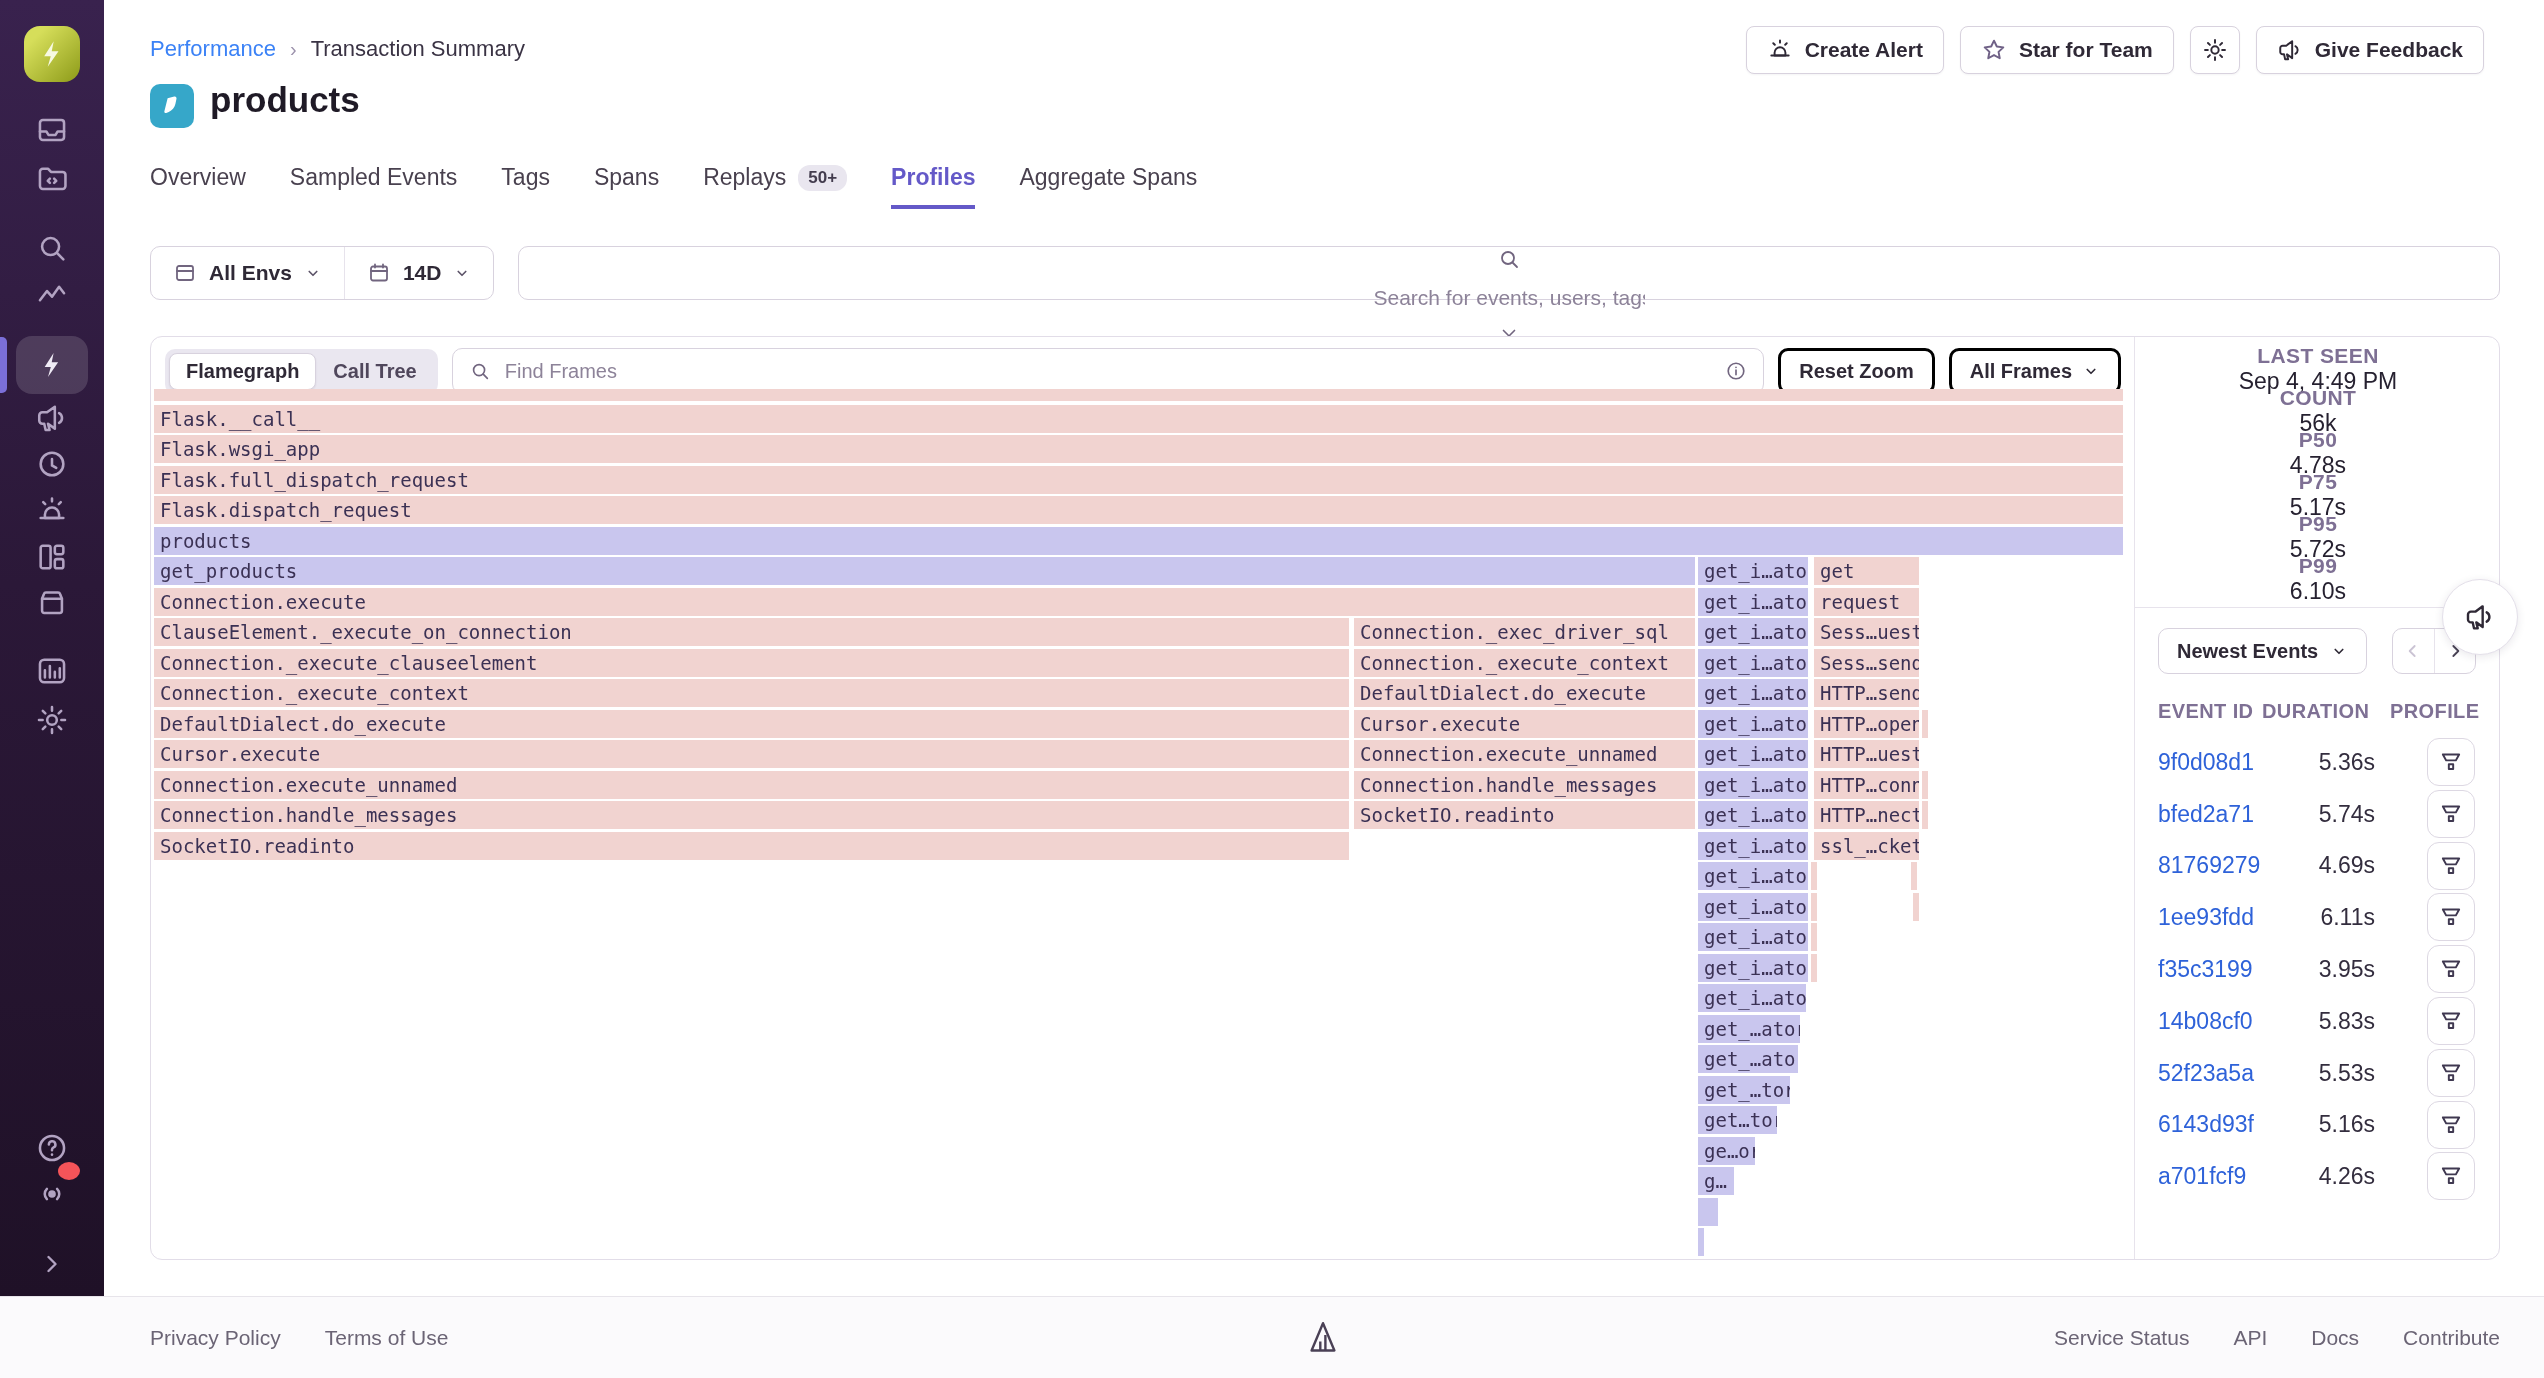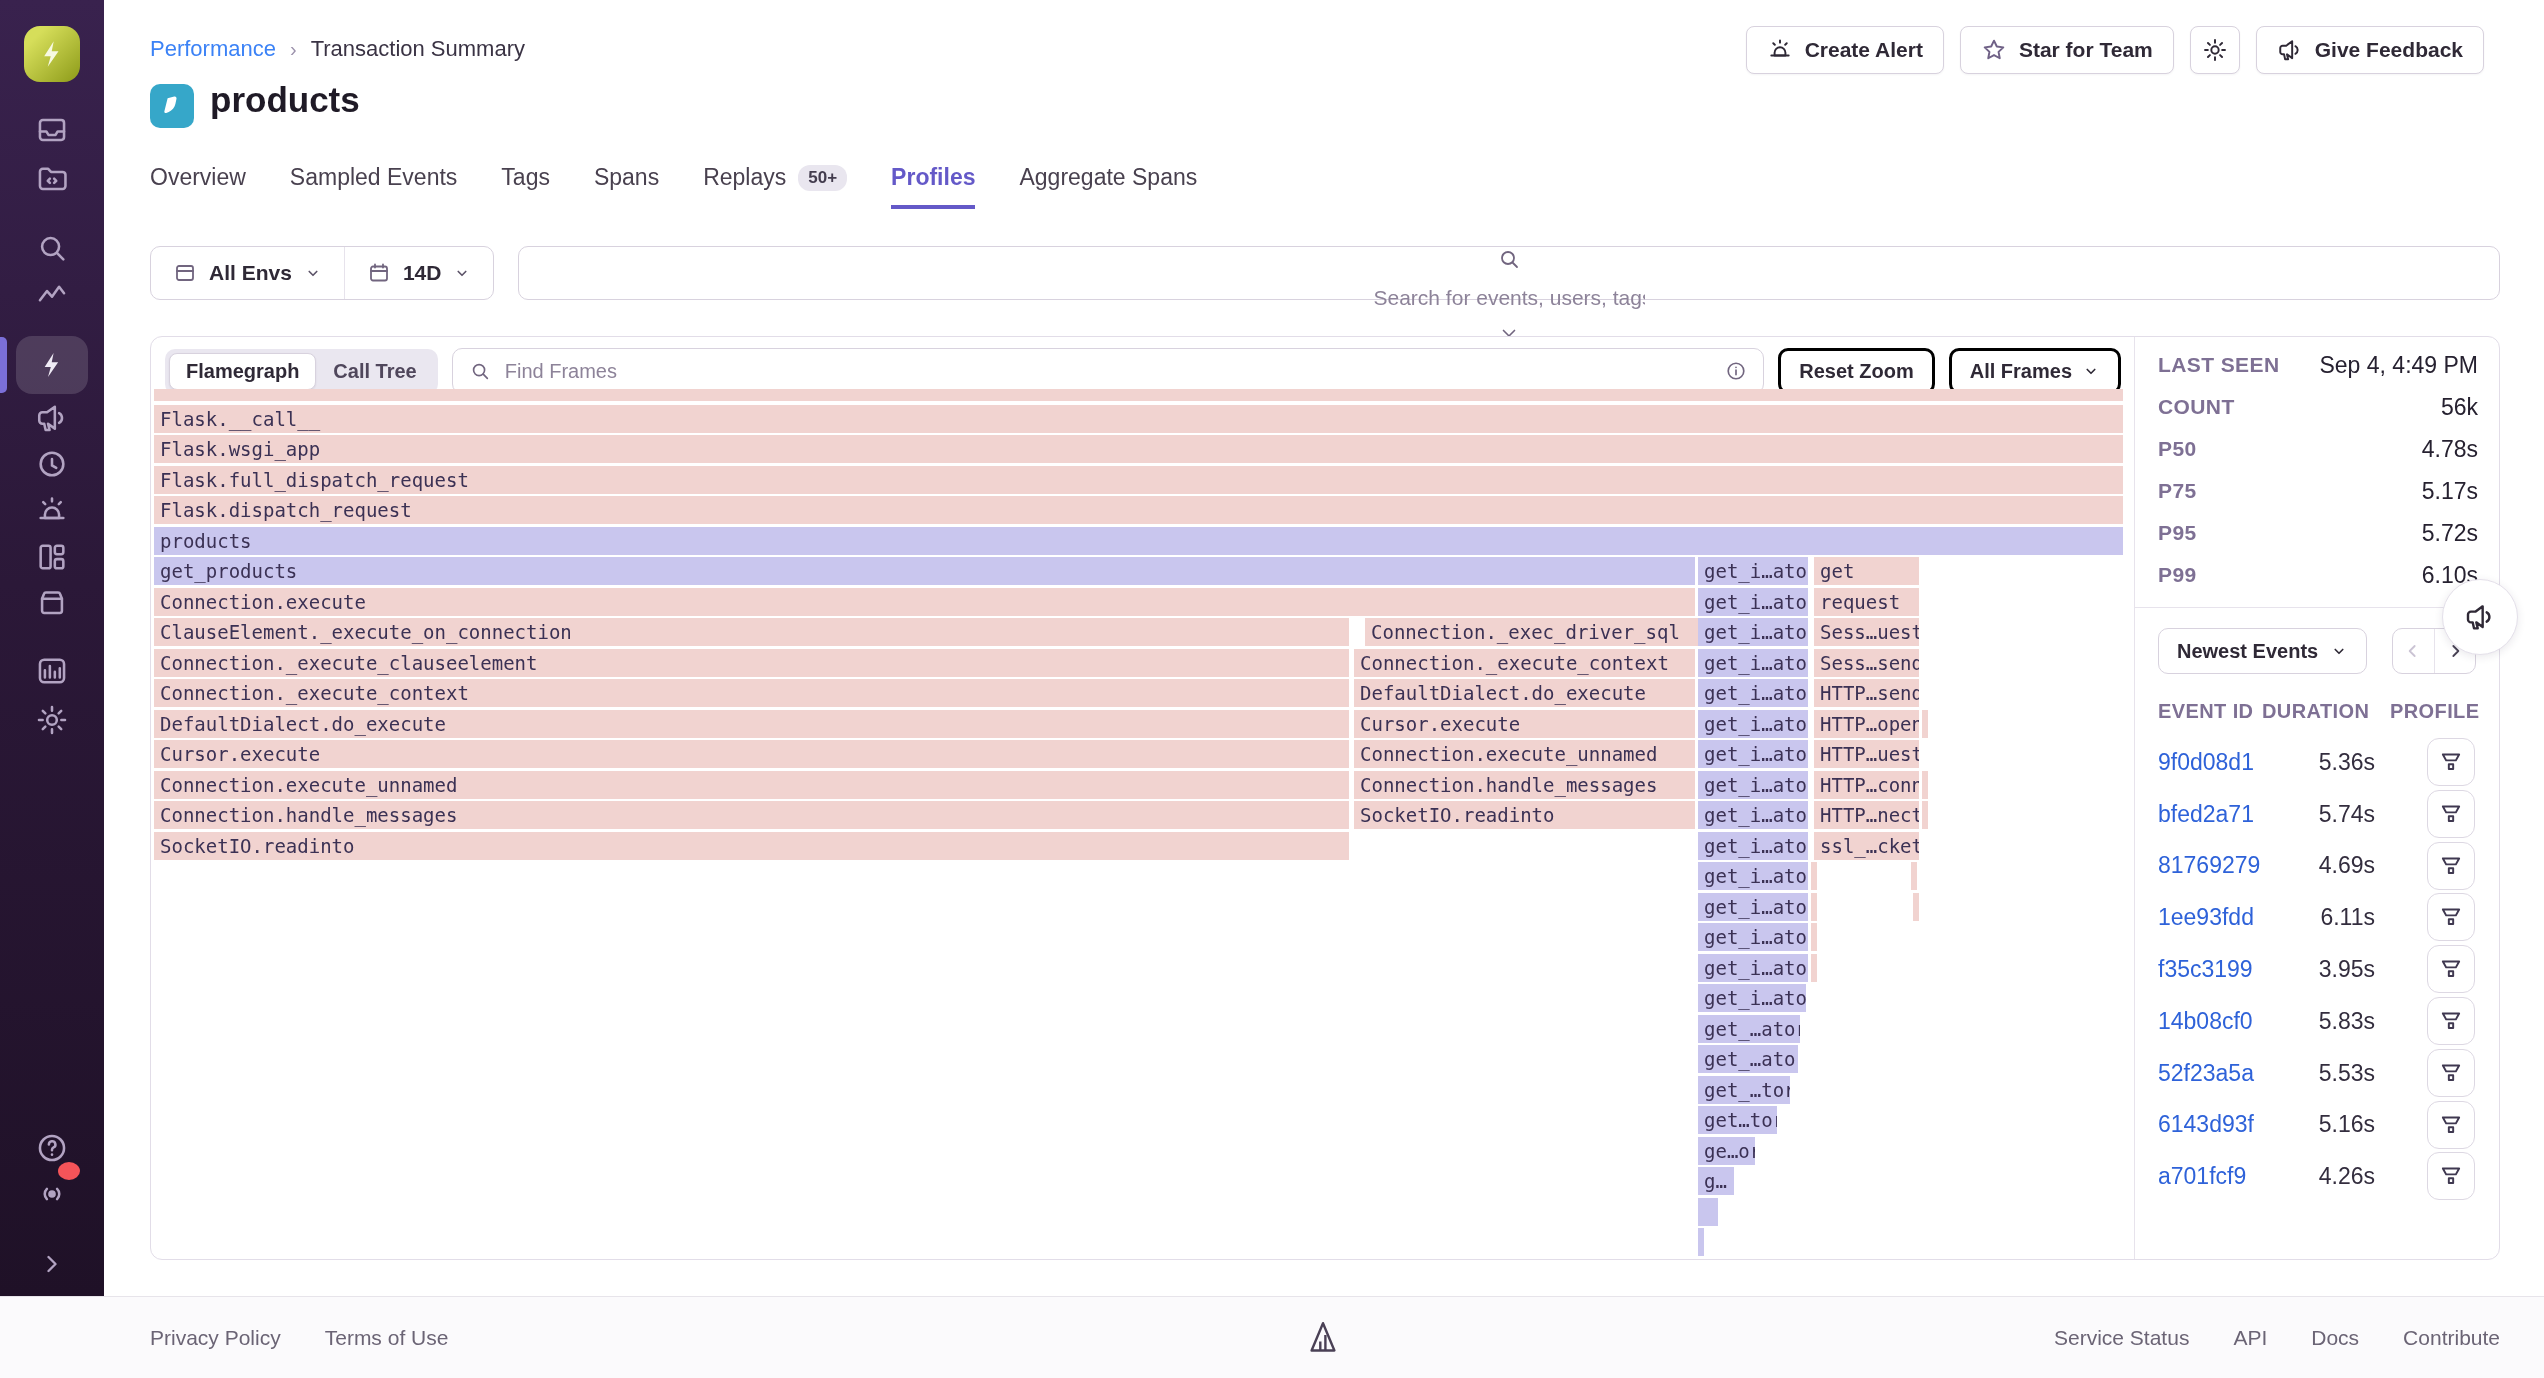--- a/index.html
+++ b/index.html
@@ -66,21 +66,21 @@
 
   
   #graph{position:absolute;left:3px;top:52px;width:1972px;height:870px;overflow:hidden;}
   .cell{position:absolute;height:28px;font-family:"DejaVu Sans Mono",monospace;font-size:19px;line-height:28px;
     color:#3b3154;padding-left:6px;white-space:nowrap;overflow:hidden;box-sizing:border-box;}
   .cp{background:#f1d3d0;}
   .cv{background:#c9c6ee;}
 
   
   #stats{position:absolute;left:2158px;top:344px;width:320px;}
-  .stat{display:flex;justify-content:space-between;align-items:center;height:42px;}
+  .stat{display:flex;justify-content:space-between;align-items:center;height:42px;flex-direction:column;}
   .stat .lb{font-size:21px;font-weight:700;color:#7e7094;letter-spacing:.4px;}
   .stat .vl{font-size:23px;color:#262130;}
   .divider-h{position:absolute;left:2135px;top:607px;width:365px;height:1px;background:#e7e3ec;}
   .sortbtn{position:absolute;left:2158px;top:628px;height:46px;padding:0 18px;background:#fff;border:1px solid #d8d2de;
     border-radius:10px;display:flex;align-items:center;gap:12px;font-size:20px;font-weight:700;color:#2f2936;box-sizing:border-box;}
   .pager{position:absolute;left:2392px;top:628px;width:84px;height:46px;border:1px solid #d8d2de;border-radius:10px;
     display:flex;background:#fff;box-sizing:border-box;overflow:hidden;}
   .pg{flex:1;display:flex;align-items:center;justify-content:center;color:#4a4456;}
   .pg.prev{color:#cbc4d4;border-right:1px solid #e7e3ec;}
   .ev-head{position:absolute;left:2158px;top:700px;width:318px;height:26px;font-size:20px;font-weight:700;color:#7e7094;letter-spacing:.4px;}
@@ -366,21 +366,21 @@
       <div class="cell cp" style="left: 0px; width: 1969px; top: 76.5px;">Flask.full_dispatch_request</div>
       <div class="cell cp" style="left: 0px; width: 1969px; top: 107px;">Flask.dispatch_request</div>
       <div class="cell cv" style="left: 0px; width: 1969px; top: 137.5px;">products</div>
       <div class="cell cv" style="left: 0px; width: 1541px; top: 168px;">get_products</div>
       <div class="cell cv" style="left: 1544px; width: 110px; top: 168px;">get_i…ator</div>
       <div class="cell cp" style="left: 1660px; width: 105px; top: 168px;">get</div>
       <div class="cell cp" style="left: 0px; width: 1541px; top: 198.5px;">Connection.execute</div>
       <div class="cell cv" style="left: 1544px; width: 110px; top: 198.5px;">get_i…ator</div>
       <div class="cell cp" style="left: 1660px; width: 105px; top: 198.5px;">request</div>
       <div class="cell cp" style="left: 0px; width: 1195px; top: 229px;">ClauseElement._execute_on_connection</div>
-      <div class="cell cp" style="left: 1200px; width: 341px; top: 229px; margin-left: 11px;">Connection._exec_driver_sql</div>
+      <div class="cell cp" style="left: 1200px; width: 341px; top: 229px;">Connection._exec_driver_sql</div>
       <div class="cell cv" style="left: 1544px; width: 110px; top: 229px;">get_i…ator</div>
       <div class="cell cp" style="left: 1660px; width: 105px; top: 229px;">Sess…uest</div>
       <div class="cell cp" style="left: 0px; width: 1195px; top: 259.5px;">Connection._execute_clauseelement</div>
       <div class="cell cp" style="left: 1200px; width: 341px; top: 259.5px;">Connection._execute_context</div>
       <div class="cell cv" style="left: 1544px; width: 110px; top: 259.5px;">get_i…ator</div>
       <div class="cell cp" style="left: 1660px; width: 105px; top: 259.5px;">Sess…send</div>
       <div class="cell cp" style="left: 0px; width: 1195px; top: 290px;">Connection._execute_context</div>
       <div class="cell cp" style="left: 1200px; width: 341px; top: 290px;">DefaultDialect.do_execute</div>
       <div class="cell cv" style="left: 1544px; width: 110px; top: 290px;">get_i…ator</div>
       <div class="cell cp" style="left: 1660px; width: 105px; top: 290px;">HTTP…send</div>

